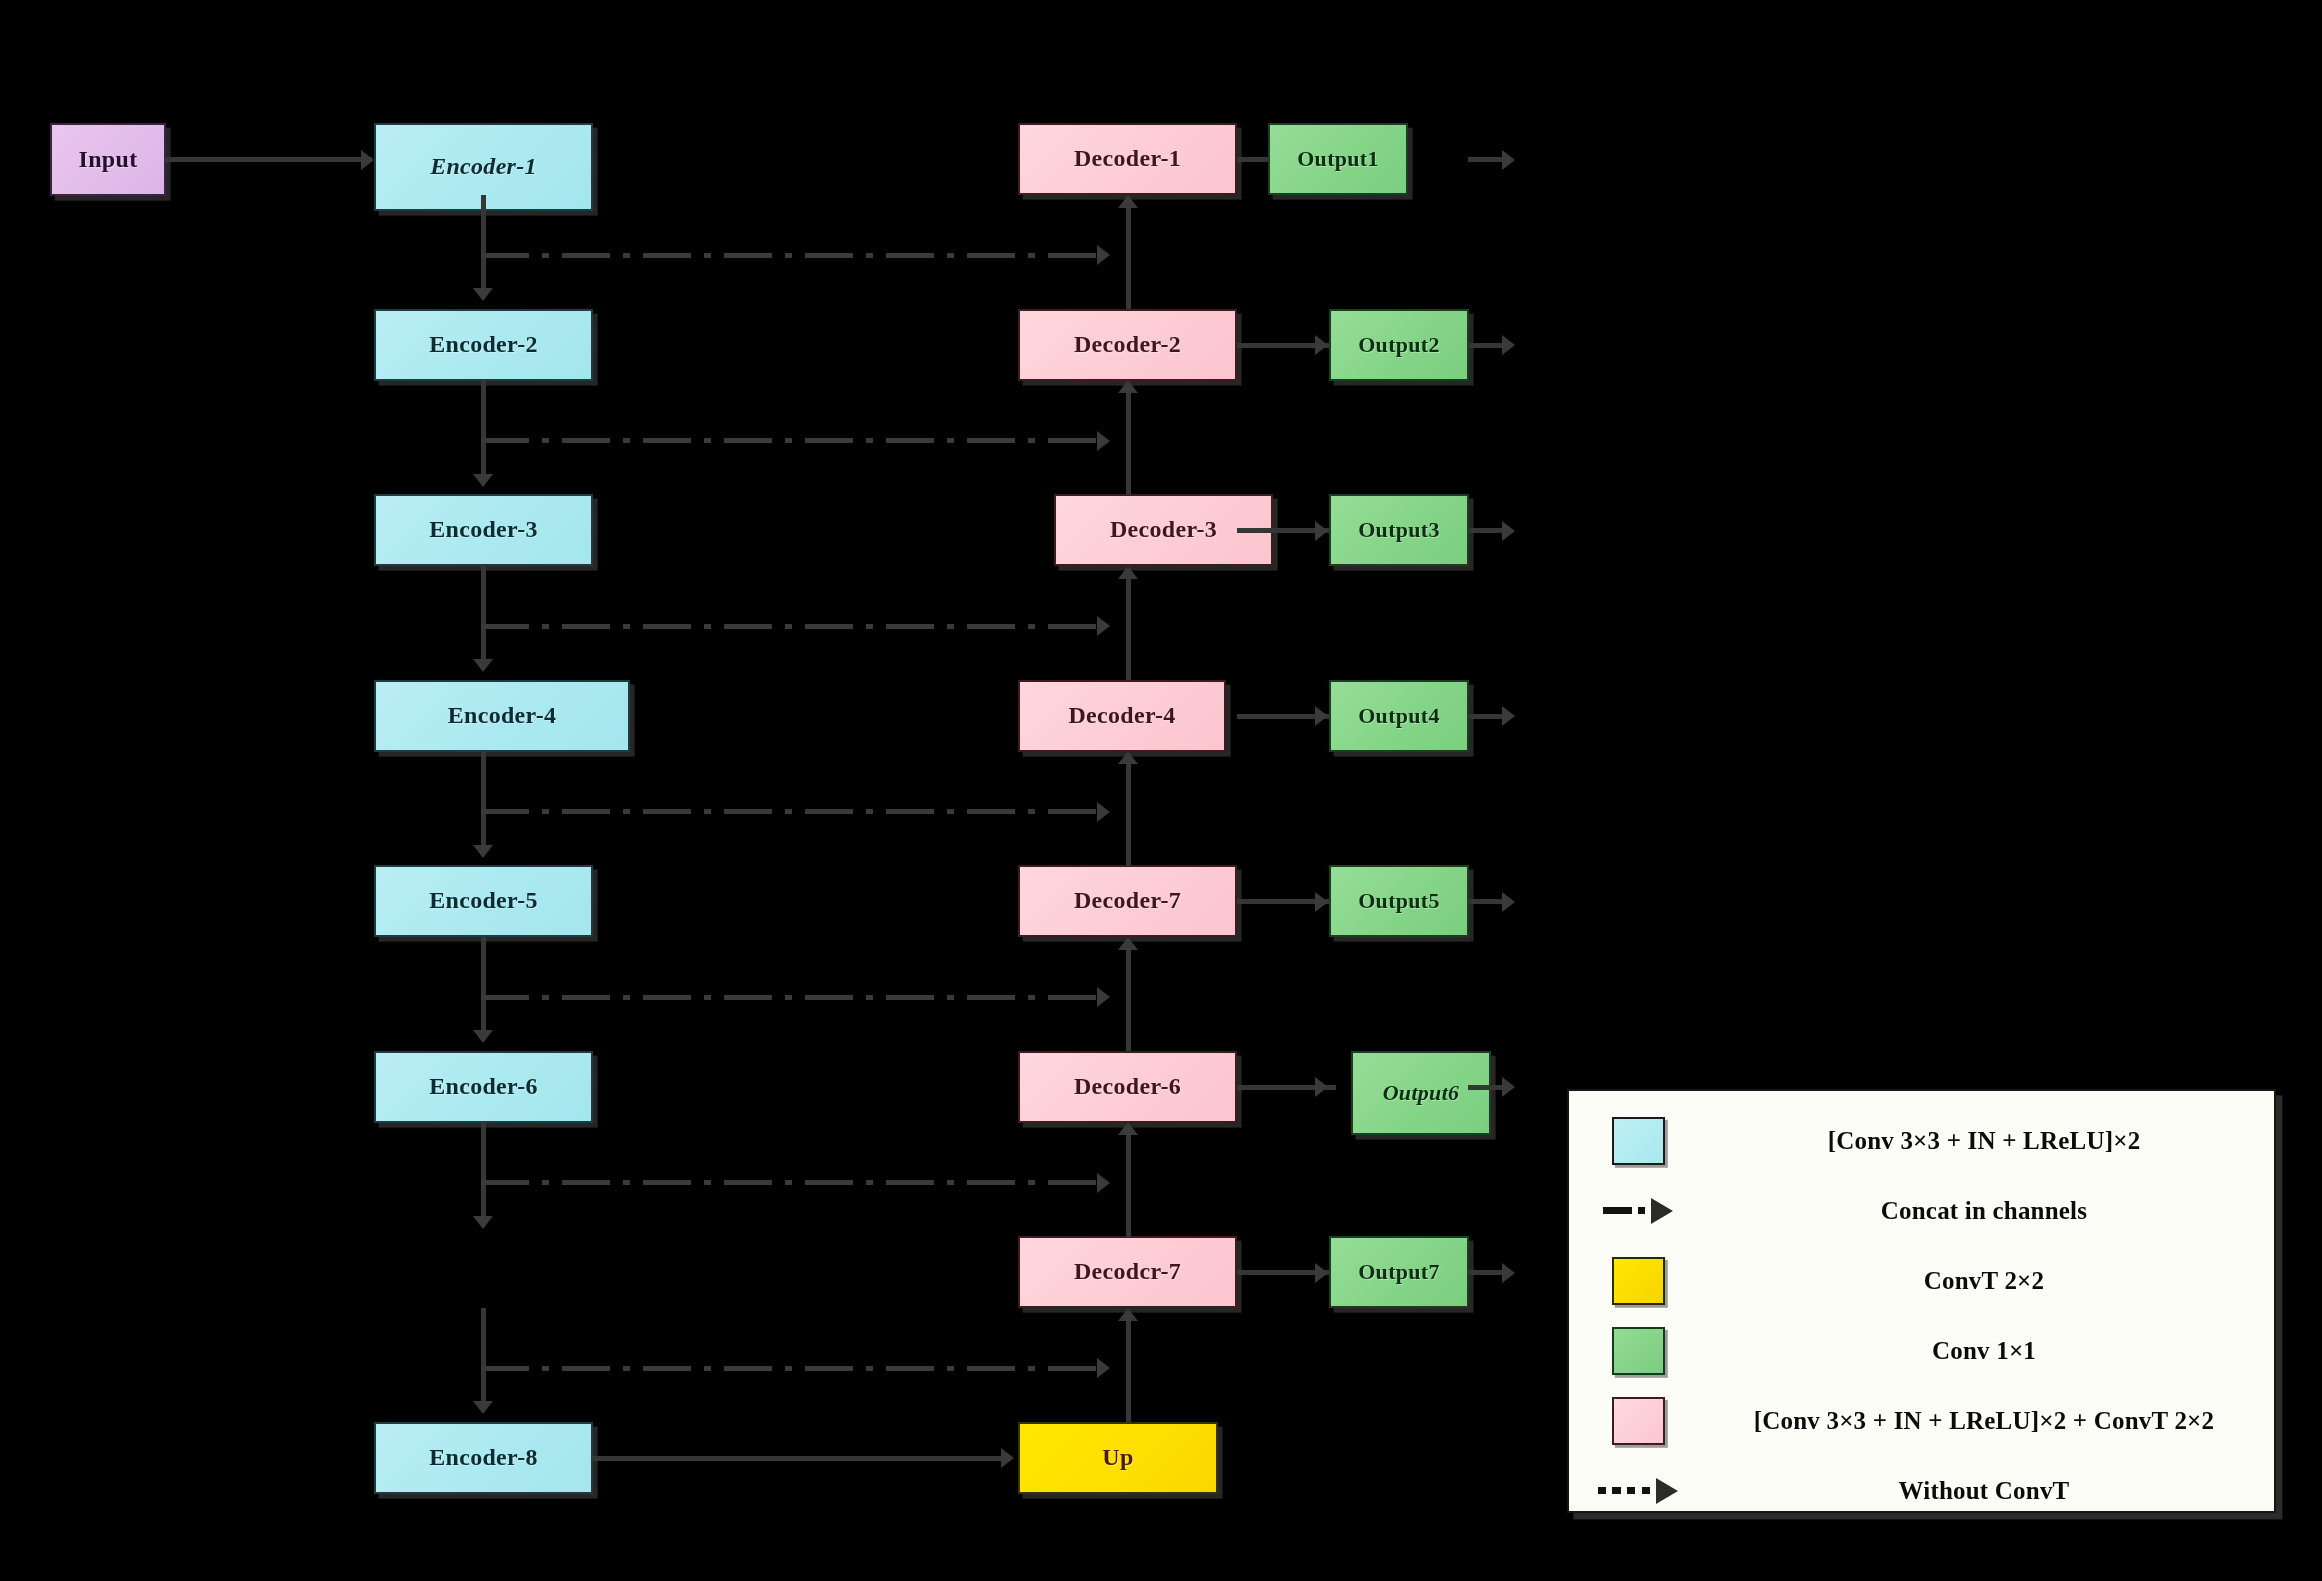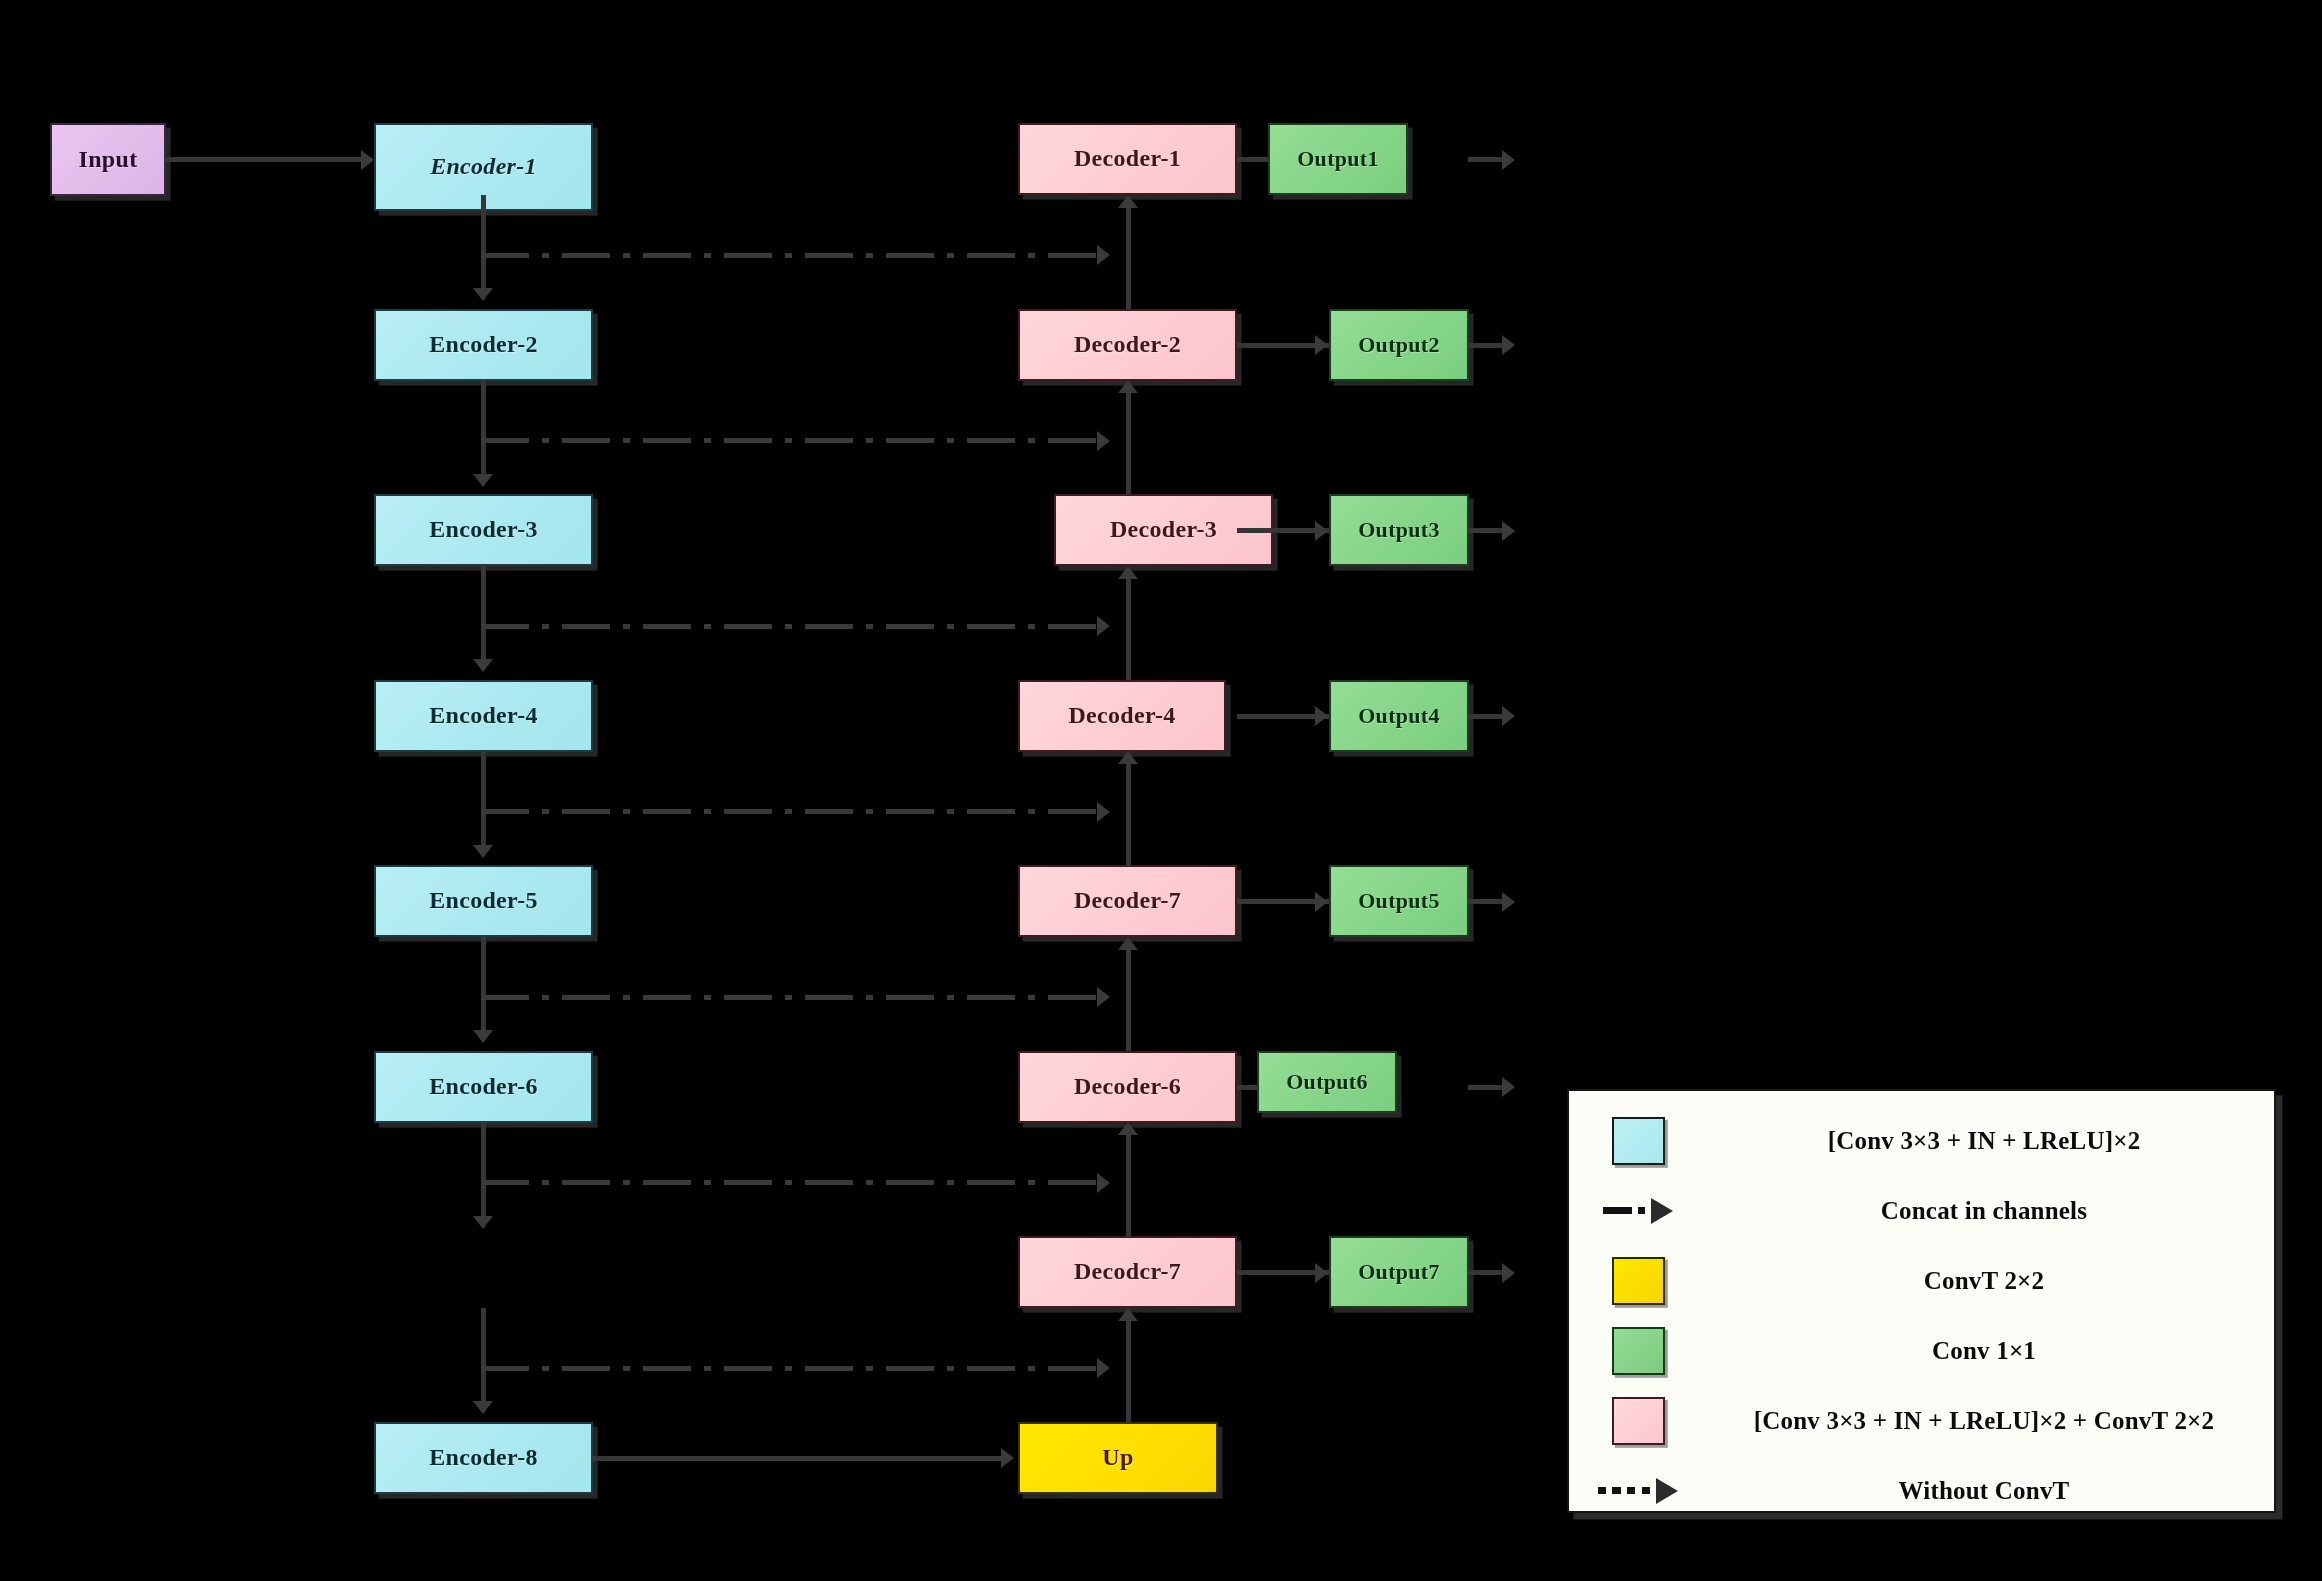--- a/index.html
+++ b/index.html
@@ -87,21 +87,21 @@
 
   <div class="node n-enc fs-26" style="left:374px;top:123px;width:219px;height:88px;font-style:italic;">
     <span>Encoder-1</span>
   </div>
   <div class="node n-enc fs-26" style="left:374px;top:309px;width:219px;height:72px;">
     <span>Encoder-2</span>
   </div>
   <div class="node n-enc fs-26" style="left:374px;top:494px;width:219px;height:72px;">
     <span>Encoder-3</span>
   </div>
-  <div class="node n-enc fs-26" style="left:374px;top:680px;width:219px;height:72px;">
+  <div class="node n-enc fs-26" style="left:374px;top:680px;width:256px;height:72px;">
     <span>Encoder-4</span>
   </div>
   <div class="node n-enc fs-26" style="left:374px;top:865px;width:219px;height:72px;">
     <span>Encoder-5</span>
   </div>
   <div class="node n-enc fs-26" style="left:374px;top:1051px;width:219px;height:72px;">
     <span>Encoder-6</span>
   </div>
   <div class="node n-enc fs-26" style="left:374px;top:1422px;width:219px;height:72px;">
     <span>Encoder-8</span>
@@ -204,21 +204,21 @@
   </div>
   <div class="node n-out fs-24" style="left:1329px;top:494px;width:140px;height:72px;">
     <span>Output3</span>
   </div>
   <div class="node n-out fs-24" style="left:1329px;top:680px;width:140px;height:72px;">
     <span>Output4</span>
   </div>
   <div class="node n-out fs-24" style="left:1329px;top:865px;width:140px;height:72px;">
     <span>Output5</span>
   </div>
-  <div class="node n-out fs-24" style="left:1257px;top:1051px;width:140px;height:62px;">
+  <div class="node n-out fs-24" style="left:1351px;top:1051px;width:140px;height:84px;font-style:italic;">
     <span>Output6</span>
   </div>
   <div class="node n-out fs-24" style="left:1329px;top:1236px;width:140px;height:72px;">
     <span>Output7</span>
   </div>
 
   <div class="wire wire-h" style="left:1468px;top:157px;width:37px;"></div>
   <div class="ah ah-r" style="left:1502px;top:150px;"></div>
   <div class="wire wire-h" style="left:1468px;top:343px;width:37px;"></div>
   <div class="ah ah-r" style="left:1502px;top:335px;"></div>

